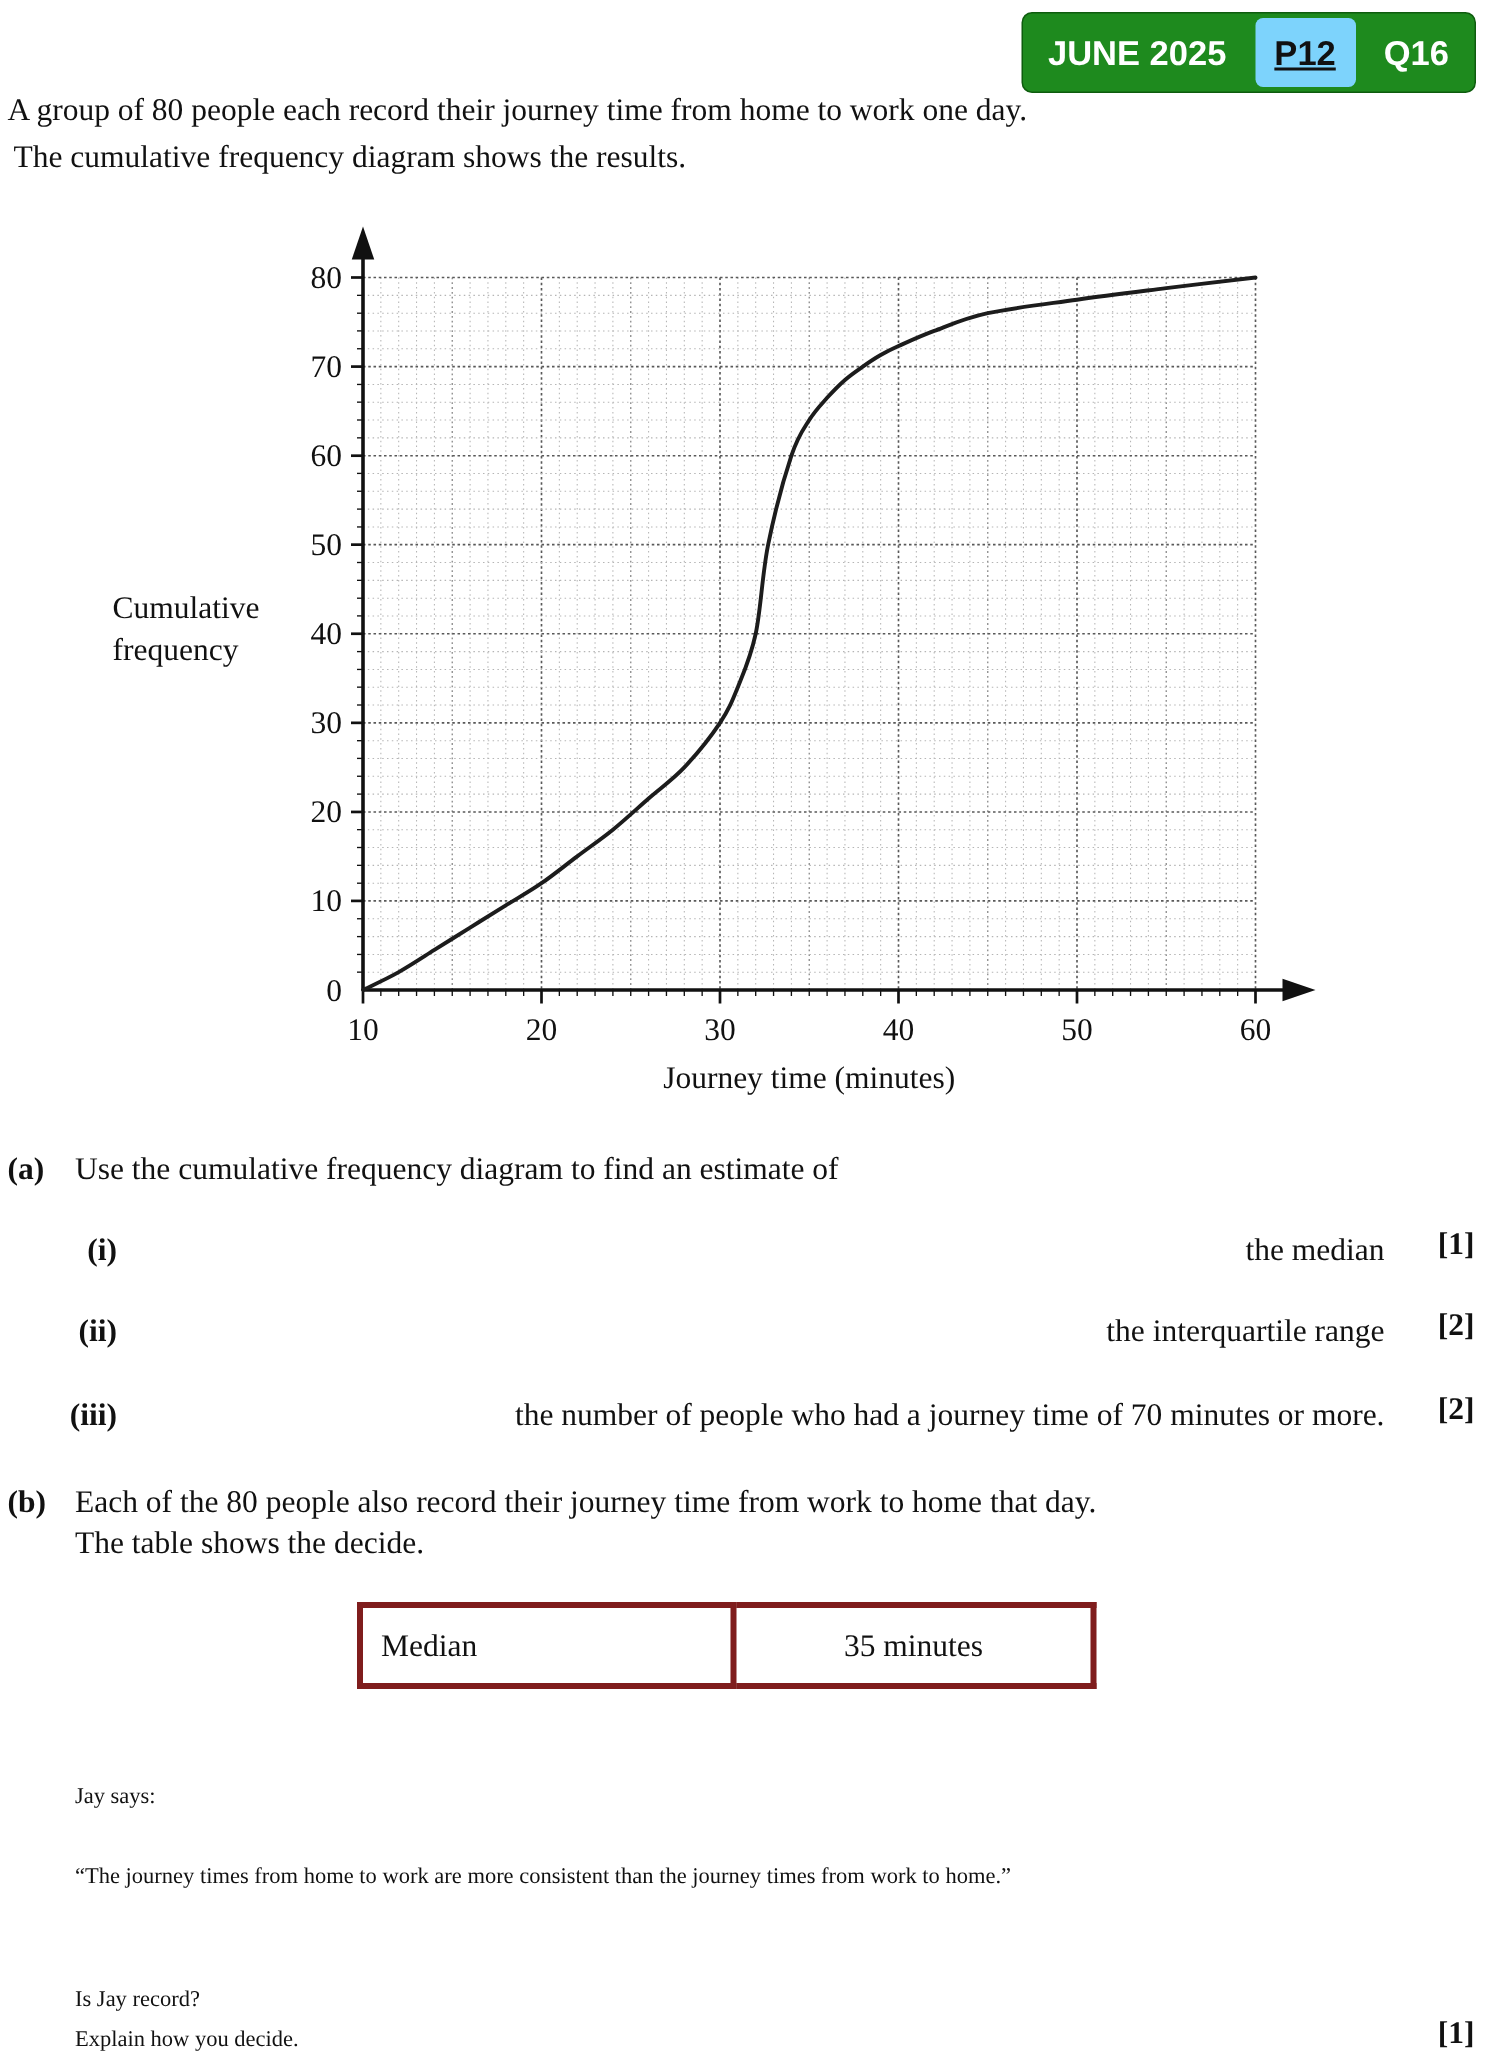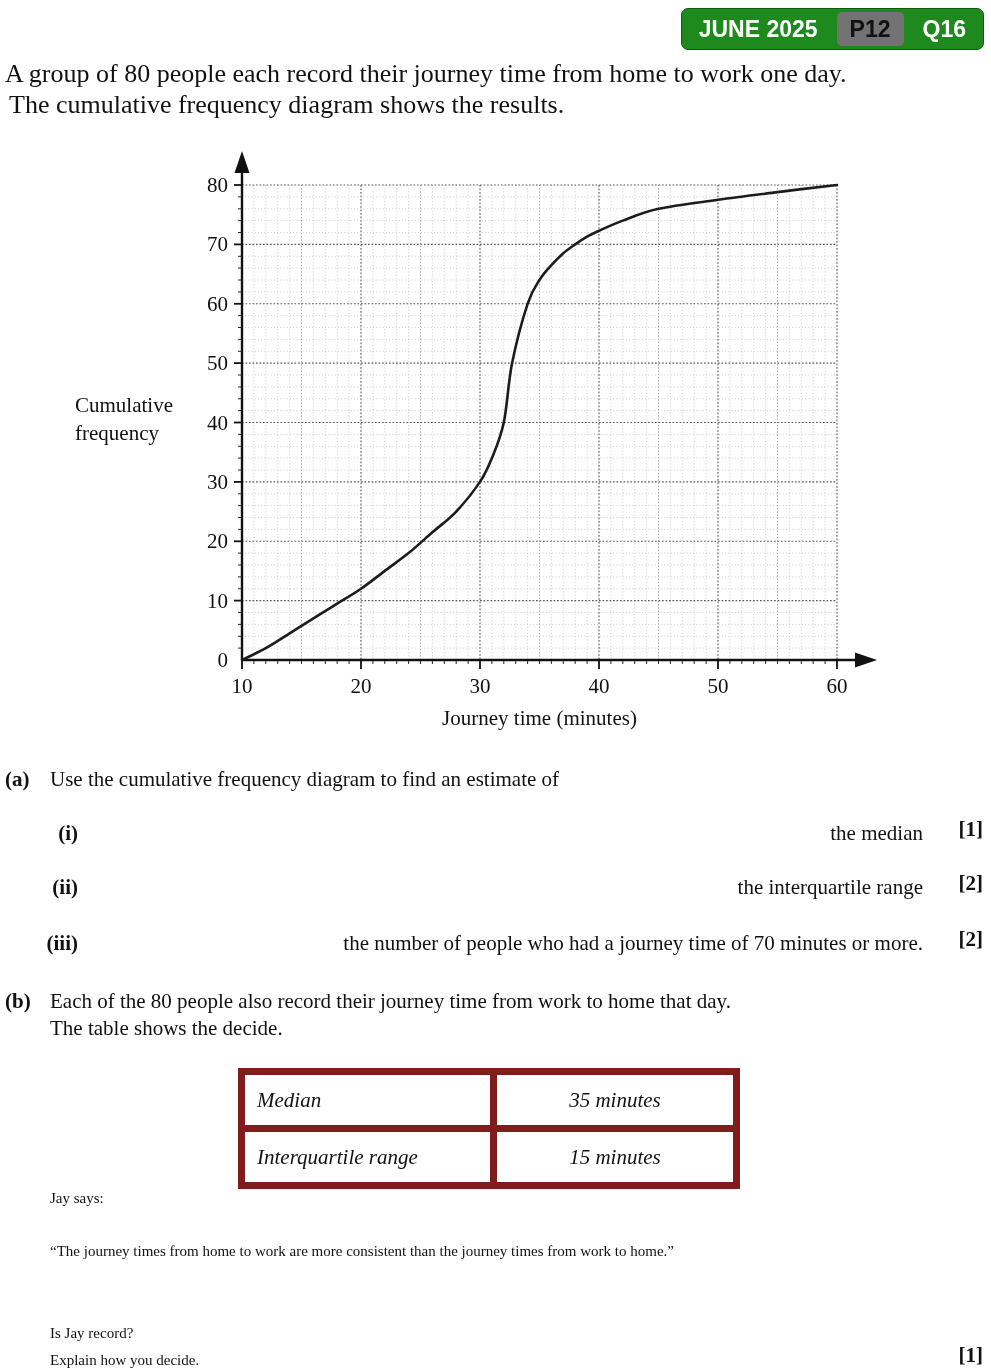--- a/index.html
+++ b/index.html
@@ -3,25 +3,25 @@
 <meta charset="utf-8">
 <style>
   html,body{margin:0;padding:0;}
   body{width:991px;height:1370px;background:#ffffff;position:relative;
        font-family:"Liberation Serif",serif;color:#111;}
 
   
   .badge{position:absolute;top:8px;right:7px;display:flex;align-items:stretch;
          background:#1e8a1e;border-radius:7px;border:1px solid #0e5c0e;
          font-family:"Liberation Sans",sans-serif;font-weight:bold;font-size:23px;
-         height:42px;box-sizing:border-box;overflow:hidden;}
+         height:54px;box-sizing:border-box;overflow:hidden;}
   .badge-seg{display:flex;align-items:center;padding:0 17px;color:#fff;white-space:nowrap;}
-  .badge-seg.white{background:#737373;color:#111;border-radius:5px;margin:3px 2px;padding:0 13px;}
-
-  .bodytext{font-size:26px;line-height:27px;}
+  .badge-seg.white{background:#7dd3fc;color:#111;border-radius:5px;margin:3px 2px;padding:0 13px;text-decoration:underline;}
+
+  .bodytext{font-size:21px;line-height:27px;}
   .intro{position:absolute;left:5px;right:8px;}
 
   
   .chart{position:absolute;left:60px;top:145px;width:830px;height:595px;}
   svg text.lbl{font-family:"Liberation Serif",serif;font-size:21px;fill:#111;}
   svg .g-minor{stroke:#b5b5b5;stroke-width:0.7;stroke-dasharray:1 2.2;}
   svg .g-mid{stroke:#8d8d8d;stroke-width:0.9;stroke-dasharray:1.2 2;}
   svg .g-major{stroke:#595959;stroke-width:1.1;stroke-dasharray:1.7 1.8;}
   svg .axis{stroke:#111;stroke-width:2.4;}
   svg .tick{stroke:#111;stroke-width:1.8;}
@@ -33,21 +33,21 @@
   .qlabel{font-weight:bold;}
   .alabel{position:absolute;left:5px;}
   .numcol{position:absolute;left:28px;width:50px;text-align:right;font-weight:bold;}
   .qtext{position:absolute;left:97px;right:60px;text-align:right;}
   .qtext-a{position:absolute;left:50px;right:60px;}
   .marks{position:absolute;right:0;top:-4px;font-weight:bold;font-size:21px;}
 
   
   .restable{position:absolute;left:238px;top:1068px;border-collapse:collapse;
             font-size:21px;}
-  .restable td{border:7px solid #7f1d1d;height:44px;padding:3px;font-style:italic;}
+  .restable td{border:4px solid #7f1d1d;height:44px;padding:3px;}
   .restable td.c1{width:230px;text-align:left;padding-left:12px;}
   .restable td.c2{width:230px;text-align:center;}
 
   .jayrow{position:absolute;left:50px;right:8px;font-size:15px;line-height:27px;}
   .quote{text-align:justify;}
 </style>
 </head>
 <body>
 
 <div class="badge">
@@ -298,24 +298,20 @@
 <div class="qrow" style="top:1015px">
   <span class="qtext-a">The table shows the decide.</span>
 </div>
 
 <table class="restable">
   <tbody>
       <tr>
     <td class="c1">Median</td>
     <td class="c2">35 minutes</td>
   </tr>
-  <tr>
-    <td class="c1">Interquartile range</td>
-    <td class="c2">15 minutes</td>
-  </tr>
 </tbody>
   </table>
 
 <div class="jayrow" style="top:1185px">Jay says:</div>
 <div class="jayrow quote" style="top:1238px">“The journey times from home to work are more consistent than the journey times from work to home.”</div>
 <div class="jayrow" style="top:1320px">Is Jay record?</div>
 <div class="jayrow" style="top:1347px">Explain how you decide.</div>
 <span class="marks" style="position:absolute;right:8px;top:1343px;">[1]</span>
 
 </body></html>

